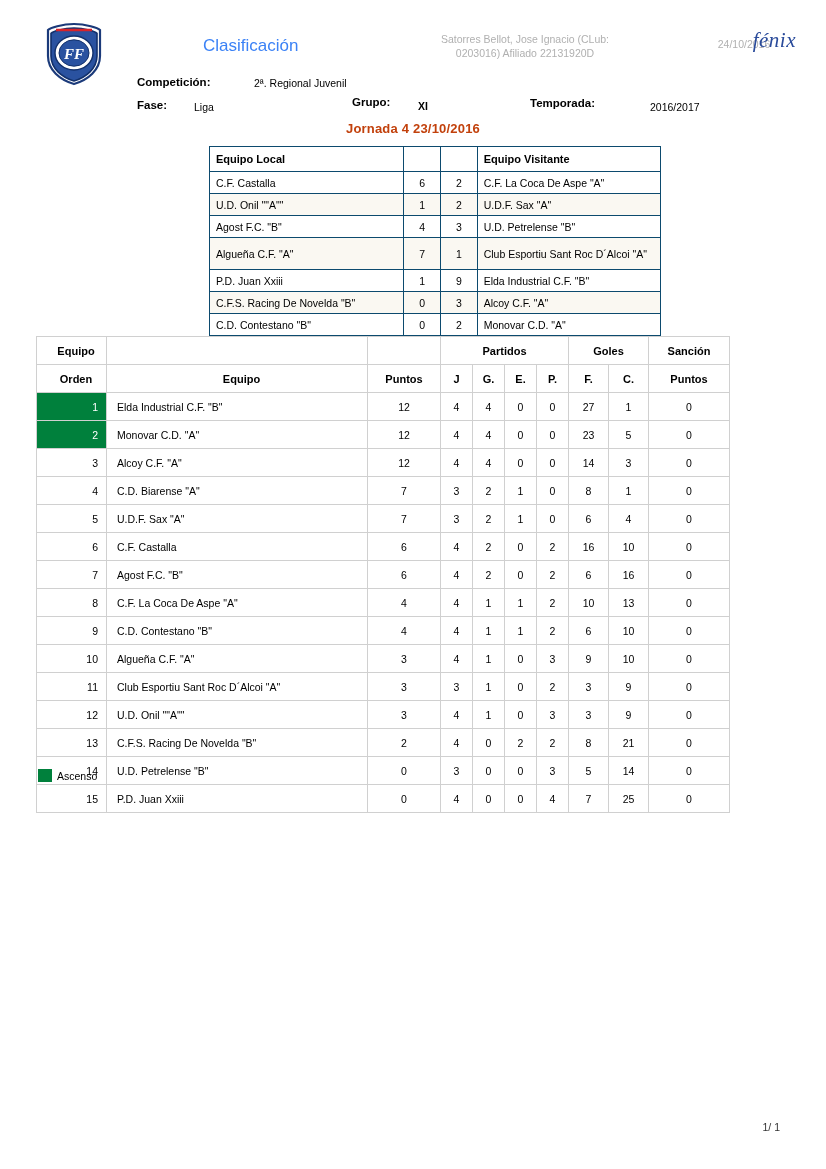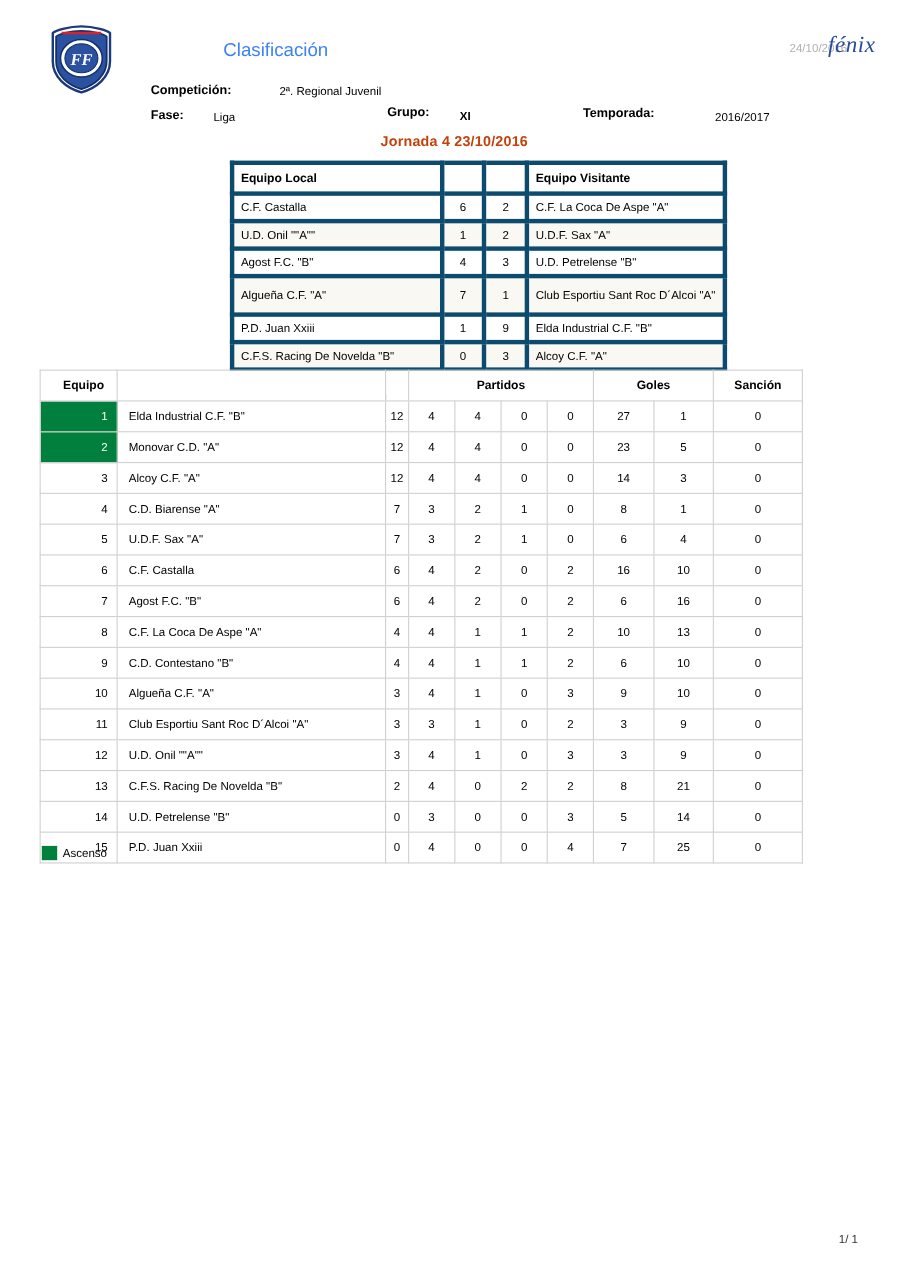--- a/index.html
+++ b/index.html
@@ -104,21 +104,21 @@
   
   .matches {
     position: absolute;
     left: 209px;
     top: 146px;
     width: 452px;
     border-collapse: collapse;
     font-size: 10.5px;
   }
   .matches th, .matches td {
-    border: 4px solid #0c4a6e;
+    border: 1px solid #0c4a6e;
     padding: 0 6px;
     height: 21px;
     vertical-align: middle;
   }
   .matches th {
     background: #ffffff;
     font-weight: bold;
     font-size: 11px;
     text-align: left;
     height: 24px;
@@ -210,20 +210,24 @@
         <path d="M30 6 C41 6 51 9.5 53 11.3 L53 34 C53 46.5 42 55.4 30 59 C18 55.4 7 46.5 7 34 L7 11.3 C9 9.5 19 6 30 6 Z" fill="#2a52a0" stroke="#12306b" stroke-width="1.6"></path>
         <ellipse cx="30" cy="31" rx="19" ry="17" fill="#ffffff" stroke="#12306b" stroke-width="1.4"></ellipse>
         <ellipse cx="30" cy="31" rx="15" ry="13.2" fill="#2a52a0" stroke="#12306b" stroke-width="1"></ellipse>
         <text x="30" y="37" font-family="Liberation Serif, serif" font-size="15" font-style="italic" font-weight="bold" fill="#ffffff" text-anchor="middle">FF</text>
         <path d="M12 8 L48 8" stroke="#d8232a" stroke-width="2.4"></path>
       </svg>
     </div>
 
     <div class="doc-title">Clasificación</div>
 
+    <div class="user-info">
+      <div>Satorres Bellot, Jose Ignacio (CLub:</div>
+      <div>0203016) Afiliado 22131920D</div>
+    </div>
 
     <div class="doc-date">24/10/2016</div>
     <div class="brand">fénix</div>
   </div>
 
   <div class="meta">
     <span class="lbl m-comp-l">Competición:</span>
     <span class="val m-comp-v">2ª. Regional Juvenil</span>
     <span class="lbl m-fase-l">Fase:</span>
     <span class="val m-fase-v">Liga</span>
@@ -293,20 +297,32 @@
   <table class="standings">
     <thead>
       <tr>
         <th class="th-equipo-top">Equipo</th>
         <th class="th-blank"></th>
         <th class="th-blank"></th>
         <th class="th-partidos" colspan="4">Partidos</th>
         <th class="th-goles" colspan="2">Goles</th>
         <th class="th-sancion">Sanción</th>
       </tr>
+      <tr>
+        <th class="th-orden">Orden</th>
+        <th class="th-equipo">Equipo</th>
+        <th class="th-puntos">Puntos</th>
+        <th class="th-j">J</th>
+        <th class="th-g">G.</th>
+        <th class="th-e">E.</th>
+        <th class="th-p">P.</th>
+        <th class="th-f">F.</th>
+        <th class="th-c">C.</th>
+        <th class="th-sancion">Puntos</th>
+      </tr>
     </thead>
     <tbody id="standings-body">
         <tr>
           <td class="td-pos asc" style="background: rgb(0, 128, 60);">1</td>
           <td class="td-team">Elda Industrial C.F. "B"</td>
           <td class="td-num">12</td>
           <td class="td-num">4</td>
           <td class="td-num">4</td>
           <td class="td-num">0</td>
           <td class="td-num">0</td>

